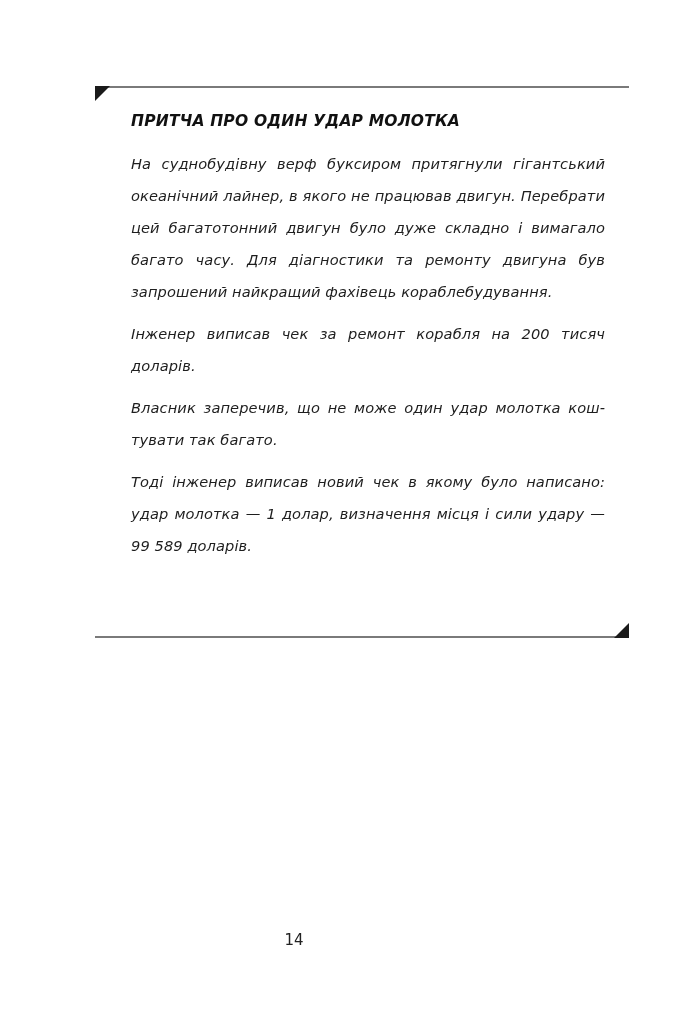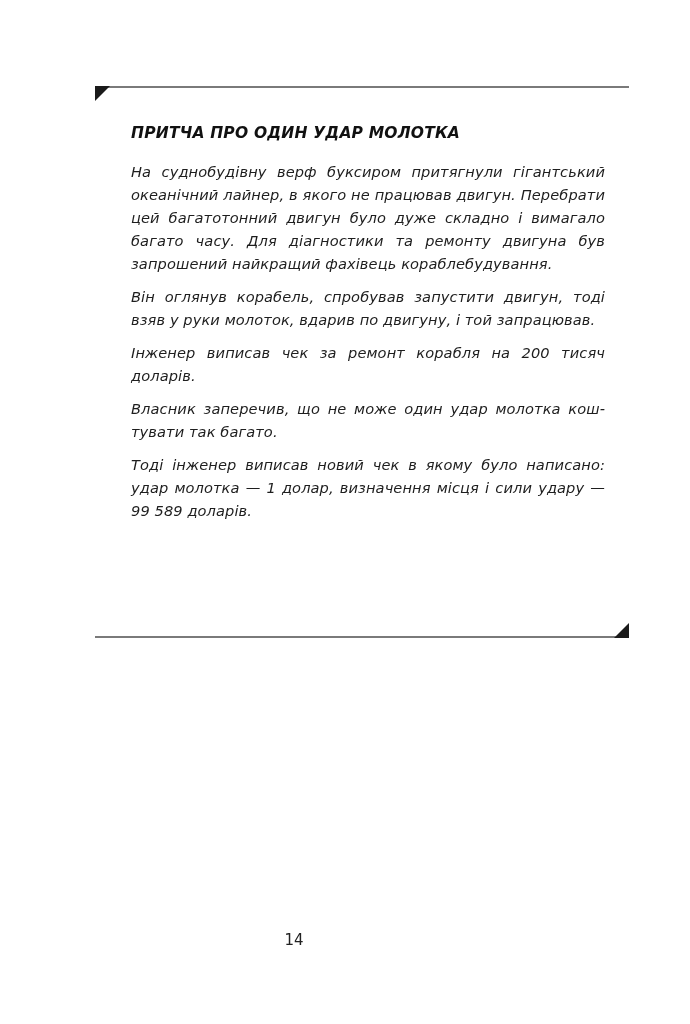--- a/index.html
+++ b/index.html
@@ -45,37 +45,37 @@
       left: 614px;
       top: 623px;
       width: 0;
       height: 0;
       border-bottom: 15px solid #1a1a1a;
       border-left: 15px solid transparent;
     }
     .content {
       position: absolute;
       left: 131px;
-      top: 124px;
+      top: 112px;
       width: 474px;
     }
     .title {
       font-family: "DejaVu Sans", sans-serif;
       font-weight: bold;
       font-style: italic;
       font-size: 15.5px;
       letter-spacing: 0.2px;
       margin: 0 0 18px 0;
       color: #111111;
     }
     .para {
       font-family: "DejaVu Sans", sans-serif;
       font-style: italic;
       font-size: 14.6px;
-      line-height: 23px;
+      line-height: 32px;
       text-align: justify;
       hyphens: manual;
       margin: 0 0 10px 0;
       color: #1e1e1e;
       letter-spacing: 0.1px;
     }
     .page-number {
       position: absolute;
       left: 0;
       width: 588px;
@@ -88,21 +88,20 @@
   </style>
 </head>
 <body>
 
 <div class="rule-top"></div>
 <div class="tri-top"></div>
 
 <div class="content">
   <h2 class="title">ПРИТЧА ПРО ОДИН УДАР МОЛОТКА</h2>
   <p class="para">На суднобудівну верф буксиром притягнули гігантський океанічний лайнер, в якого не працював двигун. Пере­брати цей багатотонний двигун було дуже складно і вимагало багато часу. Для діагностики та ремонту двигуна був запрошений найкращий фахівець кораблебу­дування.</p>
-  <p class="para">Він оглянув корабель, спробував запустити двигун, тоді взяв у руки молоток, вдарив по двигуну, і той запрацю­вав.</p>
   <p class="para">Інженер виписав чек за ремонт корабля на 200 тисяч доларів.</p>
   <p class="para">Власник заперечив, що не може один удар молотка кош­тувати так багато.</p>
   <p class="para">Тоді інженер виписав новий чек в якому було написано: удар молотка — 1 долар, визначення місця і сили удару — 99 589 доларів.</p>
 </div>
 
 <div class="rule-bottom"></div>
 <div class="tri-bottom"></div>
 
 <div class="page-number">14</div>
 

